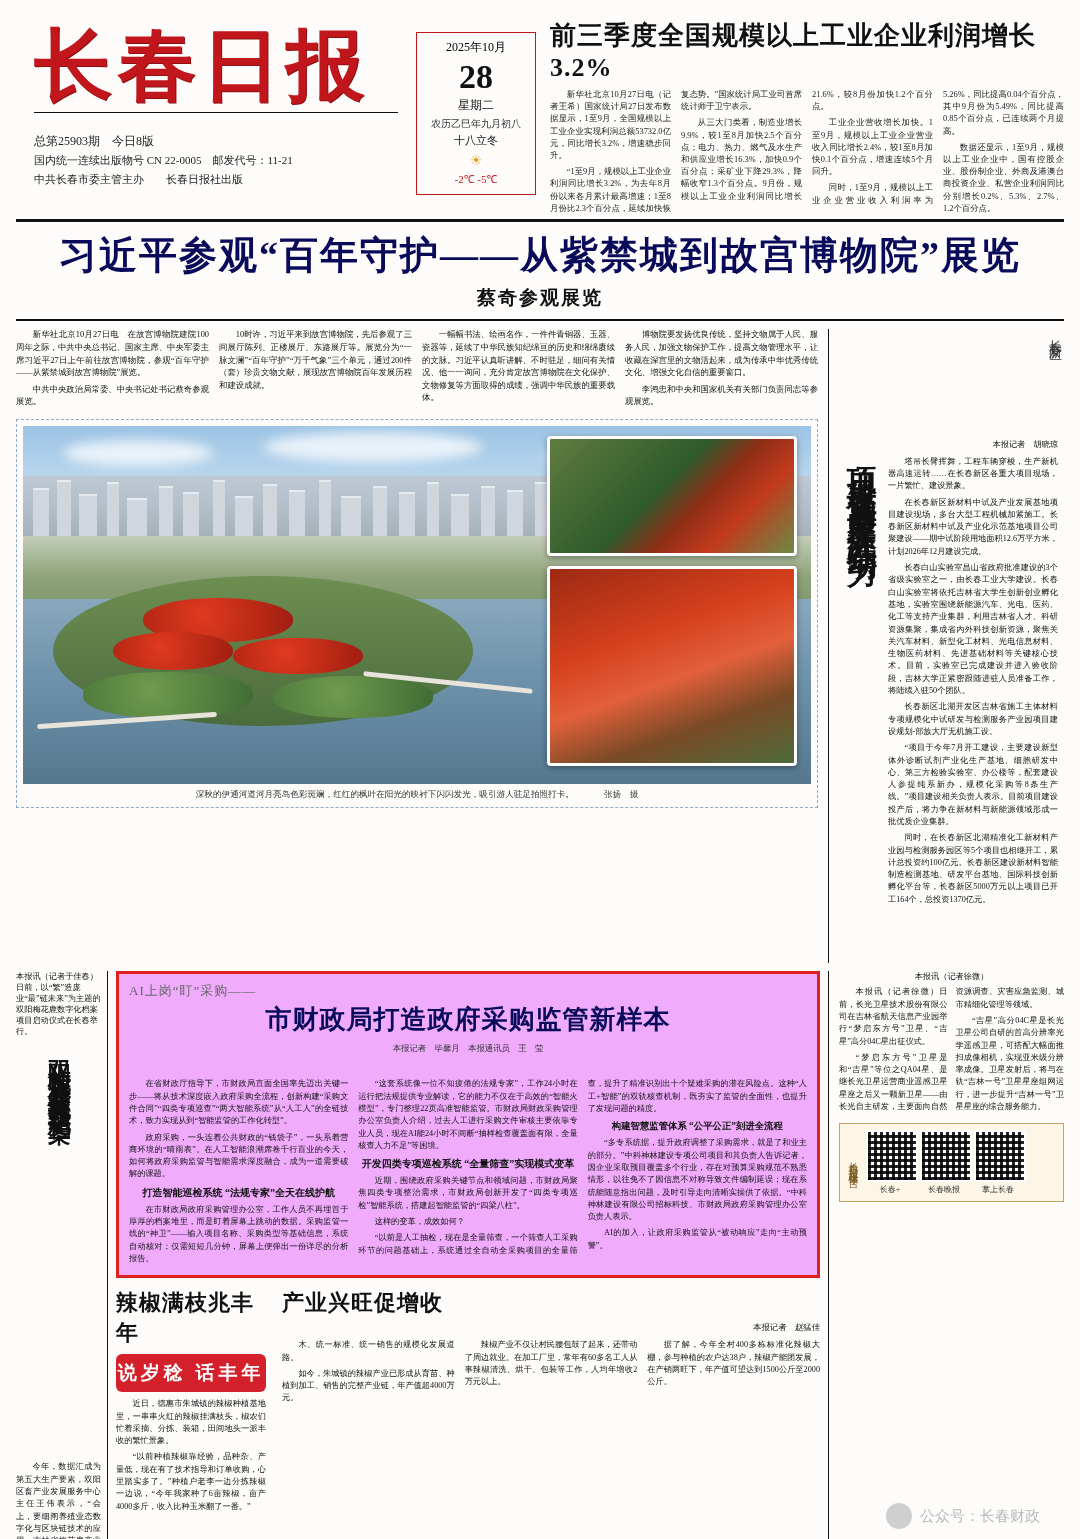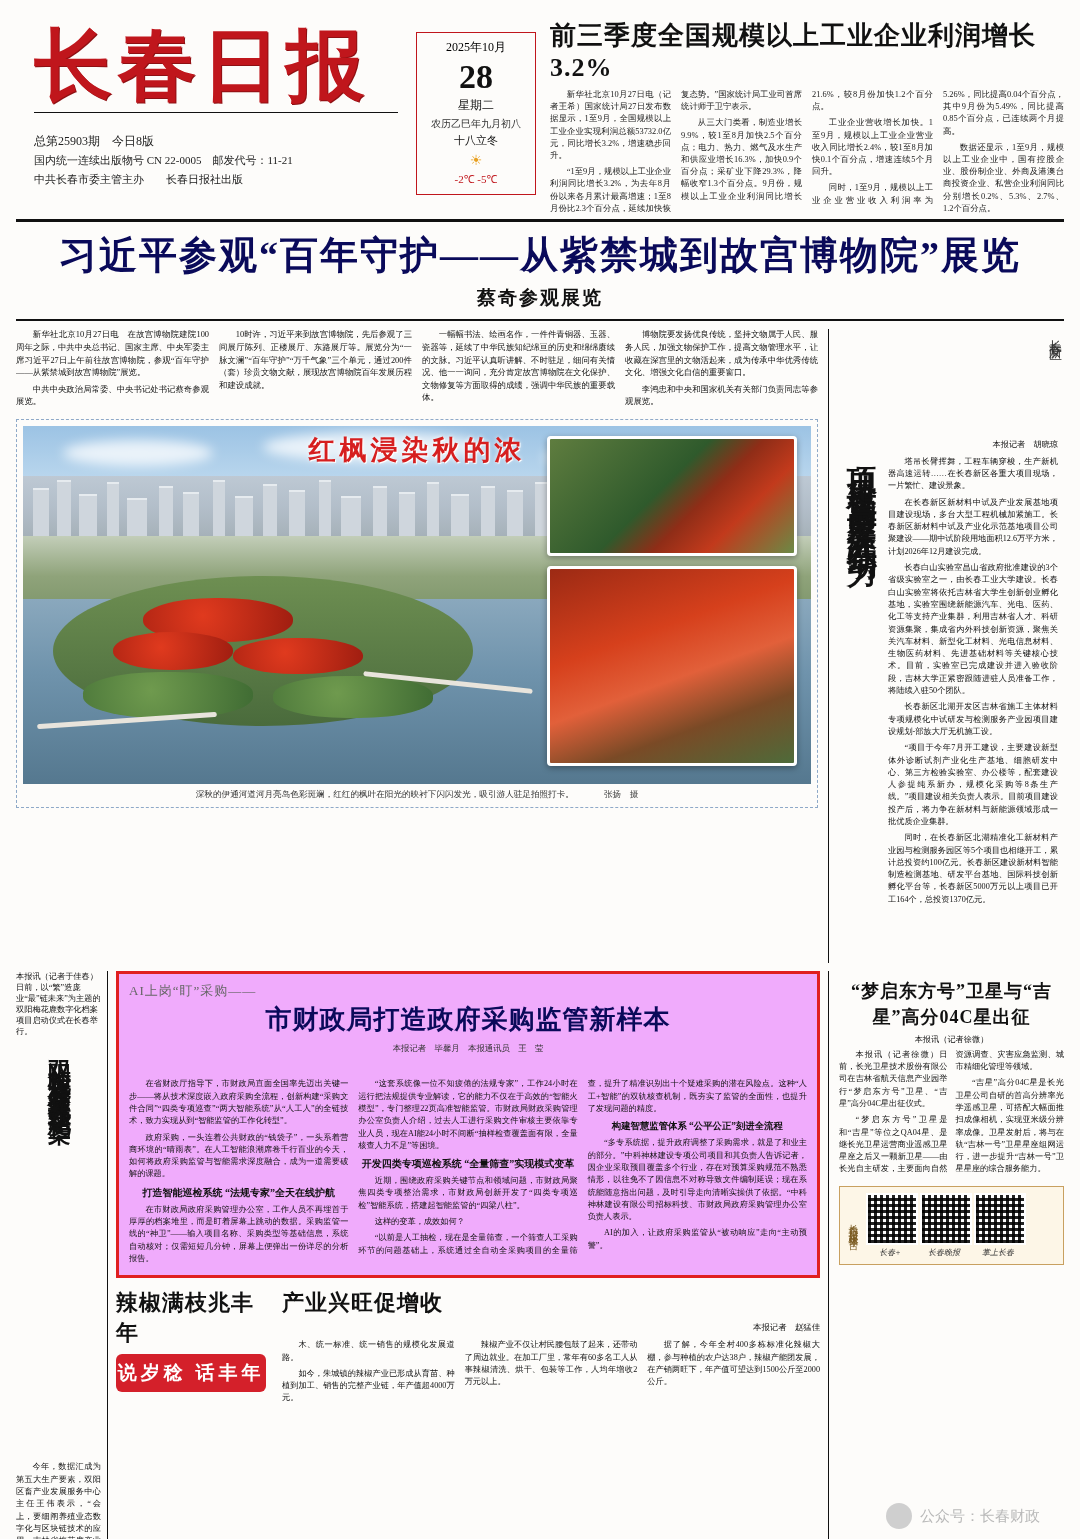--- a/index.html
+++ b/index.html
@@ -131,21 +131,21 @@
   .sat-title { font-size:18px; font-weight:bold; text-align:center; line-height:1.4; margin:8px 0 4px 0; letter-spacing:1px; }
   .sat-by { font-size:8.2px; text-align:center; margin-bottom:4px; }
 
   
   .two-title { font-size:22px; font-weight:bold; letter-spacing:1px; }
   .redbar { background:#d4202a; color:#fff; font-size:19px; font-weight:bold; text-align:center; padding:6px 0; letter-spacing:4px; margin:6px 0;border-radius:6px; }
 
   
   .qr-box { border:1px solid #c8a060; background:#fdf6e7; padding:6px; display:flex; gap:6px; align-items:center; margin-top:8px; }
   .qr-side { writing-mode:vertical-rl; text-orientation:upright; font-size:10px; letter-spacing:2px; color:#7a5a20; }
-  .qr { width:48px;font-style:italic; }
+  .qr { width:48px; }
   .qr .code { width:52px; height:52px; background:
       repeating-linear-gradient(0deg,#222 0 3px,#fff 3px 6px),
       repeating-linear-gradient(90deg,#222 0 3px,rgba(255,255,255,0) 3px 6px);
       background-blend-mode:multiply; border:2px solid #fff; }
   .qr .lbl { font-size:8px; text-align:center; margin-top:2px; color:#333; }
 
   
   .watermark { position:absolute; right:40px; bottom:10px; display:flex; align-items:center; gap:8px; color:#b9b9b9; font-size:15px; }
   .wm-logo { width:26px; height:26px; border-radius:50%; background:#cfcfcf; }
   .small { font-size:8.2px; line-height:1.5; text-align:justify; }
@@ -235,21 +235,20 @@
           </div>
           <div class="lake"></div>
           <div class="island" style="left:30px;top:150px;width:420px;height:150px;background:linear-gradient(to bottom,#6e8f52,#4a6b3c);"></div>
           <div class="red-foliage" style="left:120px;top:172px;width:150px;height:44px;"></div>
           <div class="red-foliage" style="left:90px;top:206px;width:120px;height:38px;"></div>
           <div class="red-foliage" style="left:210px;top:212px;width:130px;height:36px;"></div>
           <div class="green-foliage" style="left:60px;top:246px;width:170px;height:46px;"></div>
           <div class="green-foliage" style="left:250px;top:250px;width:160px;height:42px;"></div>
           <div class="bridge" style="left:14px;top:292px;width:180px;transform:rotate(-4deg);"></div>
           <div class="bridge" style="left:340px;top:254px;width:170px;transform:rotate(6deg);"></div>
-          <div class="photo-overlay-title">红枫浸染秋的浓</div>
           <div class="inset inset-1"></div>
           <div class="inset inset-2"></div>
         </div>
         <div class="caption">
           <span>深秋的伊通河道河月亮岛色彩斑斓，红红的枫叶在阳光的映衬下闪闪发光，吸引游人驻足拍照打卡。</span>
           <span class="credit">张扬　摄</span>
         </div>
       </div>
     </div>
 
@@ -306,36 +305,39 @@
 “公平公正”刻进全流程</p>
           <p>“多专系统据，提升政府调整了采购需求，就是了和业主的部分。”中科神林建设专项公司项目和其负责人告诉记者，因企业采取预目覆盖多个行业，存在对预算采购规范不熟悉情形，以往免不了因信息不对称导致文件编制延误；现在系统能随意指出问题，及时引导走向清晰实操供了依据。“中科神林建设有限公司招标科技、市财政局政府采购管理办公室负责人表示。</p>
           <p>AI的加入，让政府采购监管从“被动响应”走向“主动预警”。</p>
         </div>
       </div>
 
       <div style="display:flex; gap:16px; margin-top:10px;">
         <div style="flex:0 0 150px;">
           <div class="two-title">辣椒满枝兆丰年</div>
           <div class="redbar">说岁稔 话丰年</div>
+          <div class="small">
+            <p>近日，德惠市朱城镇的辣椒种植基地里，一串串火红的辣椒挂满枝头，椒农们忙着采摘、分拣、装箱，田间地头一派丰收的繁忙景象。</p>
+            <p>“以前种植辣椒靠经验，品种杂、产量低，现在有了技术指导和订单收购，心里踏实多了。”种植户老李一边分拣辣椒一边说，“今年我家种了6亩辣椒，亩产4000多斤，收入比种玉米翻了一番。”</p>
+          </div>
         </div>
         <div style="flex:1;">
           <div class="two-title">产业兴旺促增收</div>
           <div style="text-align:right; font-size:8.4px; margin:4px 0 6px 0;">本报记者　赵猛佳</div>
           <div class="small" style="column-count:3; column-gap:10px;">
             <p>木、统一标准、统一销售的规模化发展道路。</p>
             <p>如今，朱城镇的辣椒产业已形成从育苗、种植到加工、销售的完整产业链，年产值超4000万元。</p>
             <p>辣椒产业不仅让村民腰包鼓了起来，还带动了周边就业。在加工厂里，常年有60多名工人从事辣椒清洗、烘干、包装等工作，人均年增收2万元以上。</p>
             <p>据了解，今年全村400多栋标准化辣椒大棚，参与种植的农户达38户，辣椒产能团发展，在产销两旺下，年产值可望达到1500公斤至2000公斤。</p>
           </div>
         </div>
       </div>
     </div>
 
     <div class="bt-right">
-      <div class="sat-title">“梦启东方号”卫星与“吉星”高分04C星出征</div>
       <div class="sat-by">本报讯（记者徐微）</div>
       <div class="small" style="column-count:2; column-gap:8px;">
         <p>本报讯（记者徐微）日前，长光卫星技术股份有限公司在吉林省航天信息产业园举行“梦启东方号”卫星、“吉星”高分04C星出征仪式。</p>
         <p>“梦启东方号”卫星是和“吉星”等位之QA04星、是继长光卫星运营商业遥感卫星星座之后又一颗新卫星——由长光自主研发，主要面向自然资源调查、灾害应急监测、城市精细化管理等领域。</p>
         <p>“吉星”高分04C星是长光卫星公司自研的首高分辨率光学遥感卫星，可搭配大幅面推扫成像相机，实现亚米级分辨率成像。卫星发射后，将与在轨“吉林一号”卫星星座组网运行，进一步提升“吉林一号”卫星星座的综合服务能力。</p>
       </div>
 
       <div class="qr-box">
         <div class="qr-side">长春日报新媒体平台</div>
         <div class="qr">

